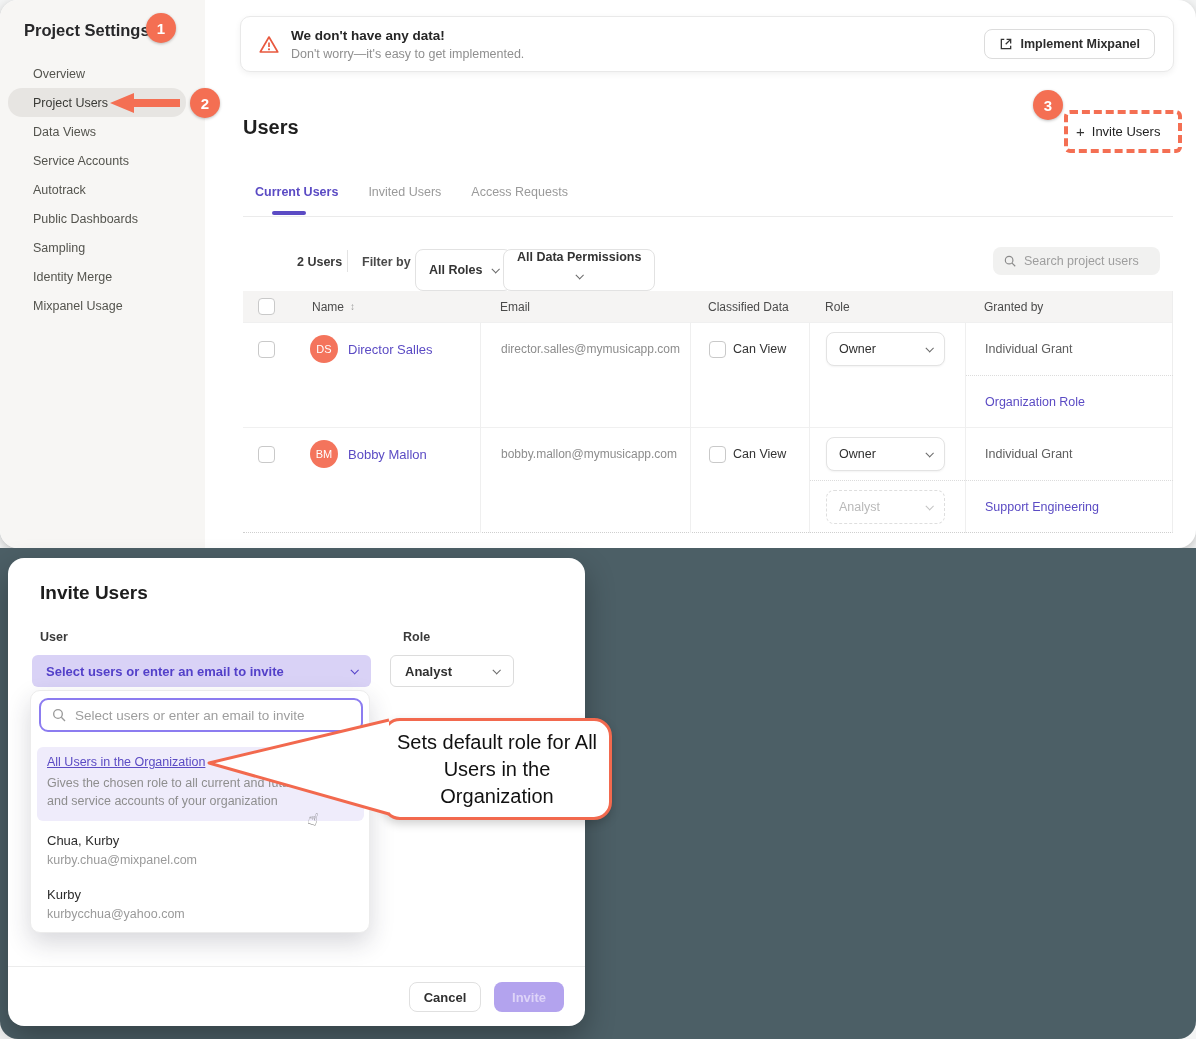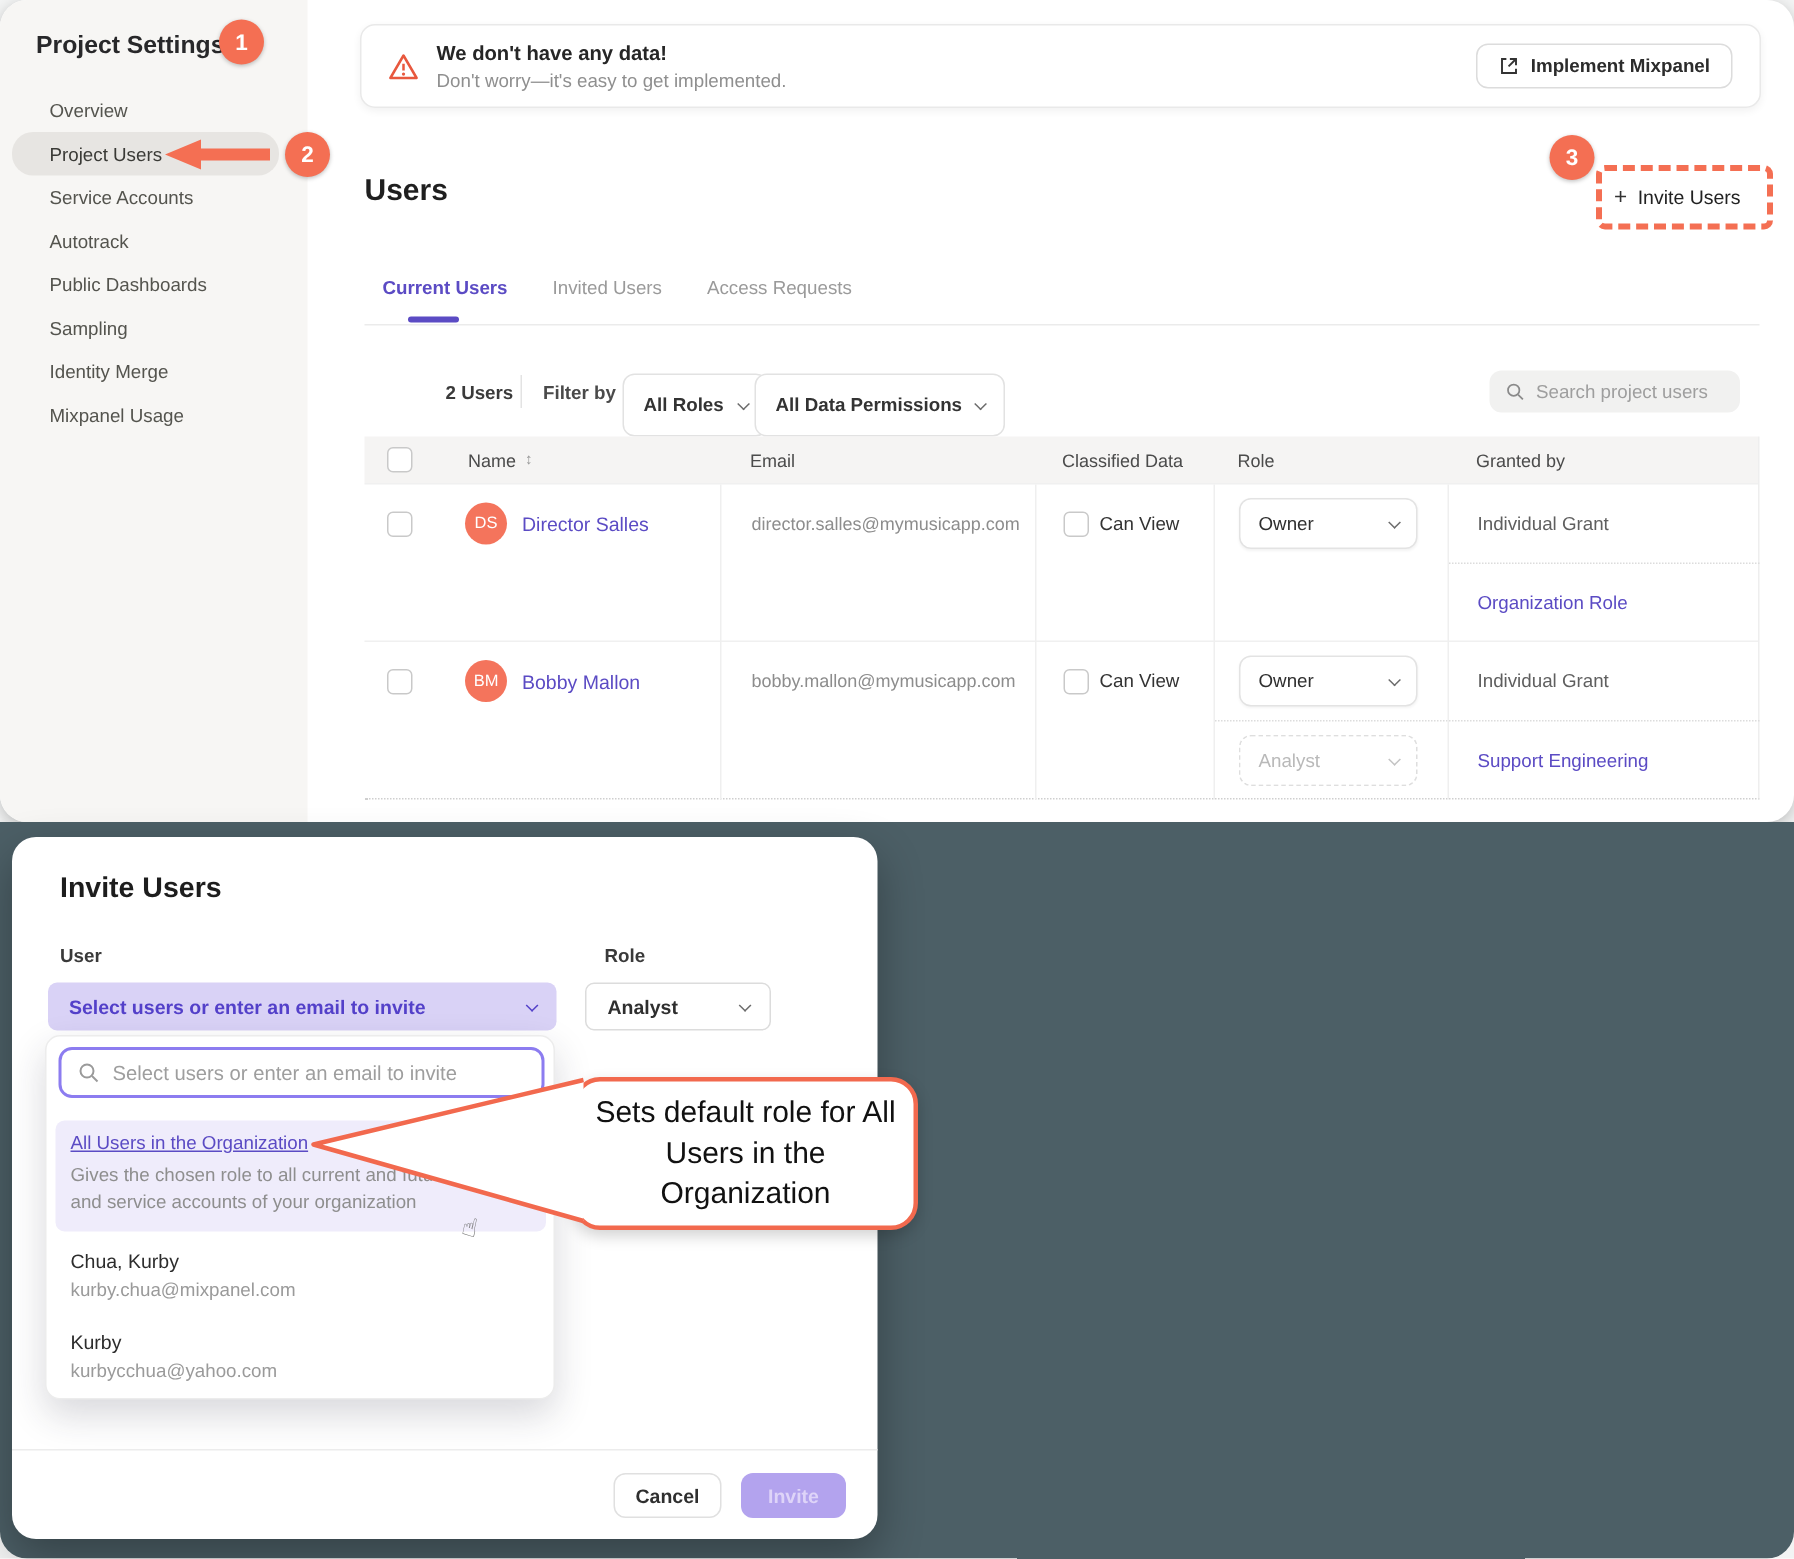--- a/index.html
+++ b/index.html
@@ -147,20 +147,23 @@
     <div class="sidebar">
       <div class="sb-title">Project Settings</div>
       <div class="sb-list">
         <div class="sb-item">
             <span>Overview</span>
           </div>
         <div class="sb-item active">
             <span>Project Users</span>
           </div>
         <div class="sb-item">
+            <span>Data Views</span>
+          </div>
+        <div class="sb-item">
             <span>Service Accounts</span>
           </div>
         <div class="sb-item">
             <span>Autotrack</span>
           </div>
         <div class="sb-item">
             <span>Public Dashboards</span>
           </div>
         <div class="sb-item">
             <span>Sampling</span>
@@ -209,21 +212,21 @@
     <div class="tab-underline"></div>
     <div class="tab-divider"></div>
 
     <div class="count-label">2 Users</div>
     <div class="vdiv"></div>
     <div class="filterby">Filter by</div>
     <div class="filter-btn" style="left:415px;">
       <span>All Roles</span>
       <span class="chv"></span>
     </div>
-    <div class="filter-btn" style="left:503px;">
+    <div class="filter-btn" style="left:503px;flex-direction:column;">
       <span>All Data Permissions</span>
       <span class="chv"></span>
     </div>
     <div class="search-box">
       <svg width="14" height="14" viewBox="0 0 24 24" fill="none" stroke="#8a8a8a" stroke-width="2">
           <circle cx="10.5" cy="10.5" r="6.5"></circle>
           <line x1="15.5" y1="15.5" x2="21" y2="21"></line>
         </svg>
       <input placeholder="Search project users" style="">
     </div>

